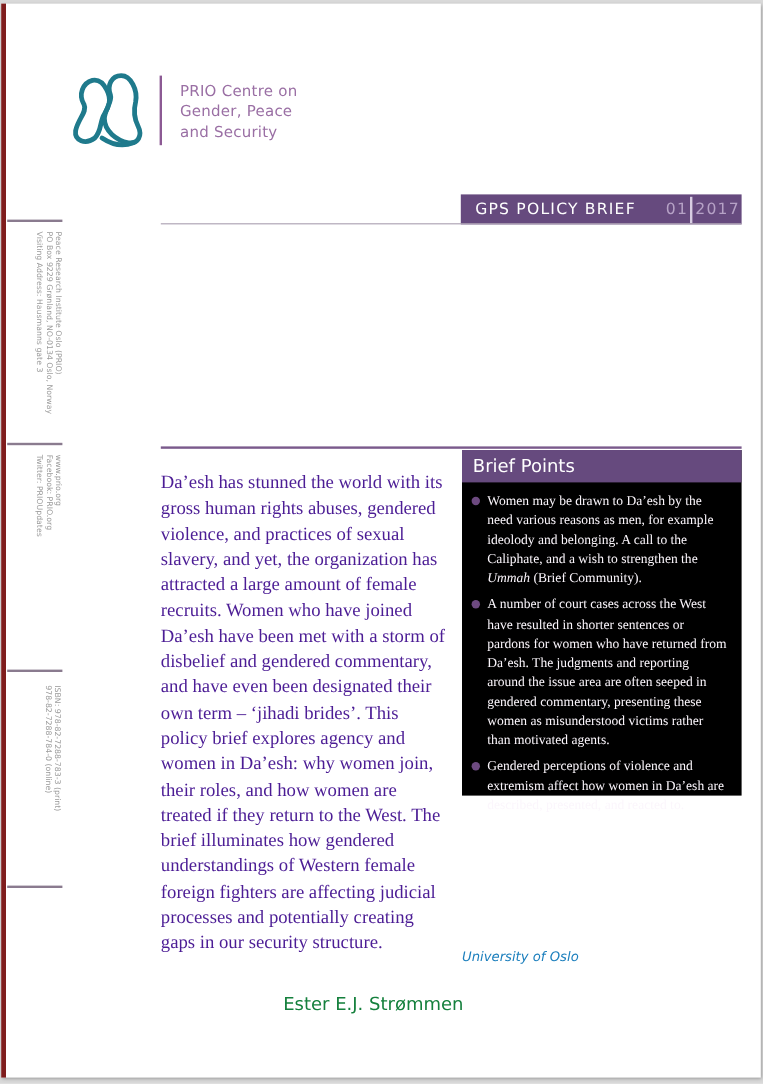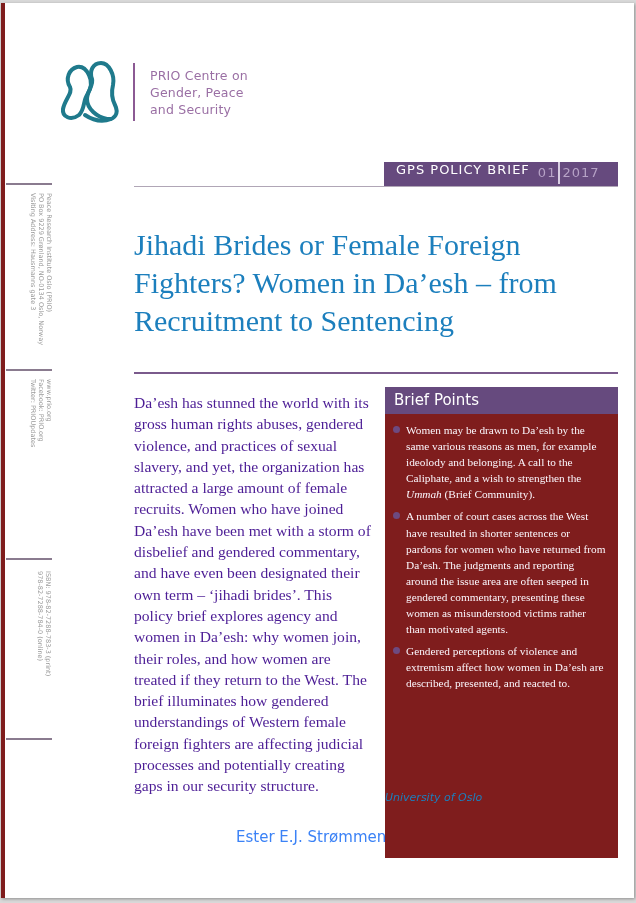--- a/index.html
+++ b/index.html
@@ -24,57 +24,57 @@
   .rule-left { position: absolute; left: 1px; width: 46px; height: 2px; background: #8a7b8f; }
 
   .vert-text {
     position: absolute; writing-mode: vertical-rl; color: #9a9a9a;
     font-size: 6.5px; line-height: 8px; white-space: nowrap;
   }
 
   
   .banner {
     position: absolute; left: 379px; top: 159px; width: 234px; height: 25px;
-    background: #664a7e; color: #fff; display: flex; align-items: flex-start;
+    background: #664a7e; color: #fff; display: flex; align-items: center;
   }
   .banner-title { margin-left: 12px; font-size: 13px; letter-spacing: 1px; }
-  .banner-num { margin-left: 8px; font-size: 13px; color: #b6a2c6; letter-spacing: 1px; }
+  .banner-num { margin-left: 25px; font-size: 13px; color: #b6a2c6; letter-spacing: 1px; }
   .banner-sep { display: inline-block; width: 2px; height: 22px; background: #d8cde2; margin: 0 2px; vertical-align: middle; }
   .banner-underline { position: absolute; left: 129px; top: 183px; width: 484px; height: 1px; background: #b0a6b6; }
 
   .title {
     position: absolute; left: 129px; top: 203px; width: 480px;
     color: #1c7fbd; font-size: 30px; line-height: 38px; font-weight: normal;
   }
   .title-rule { position: absolute; left: 129px; top: 369px; width: 484px; height: 2px; background: #7a5a8c; }
 
   .abstract {
     position: absolute; left: 129px; top: 389px; width: 237px;
     color: #4c1d95; font-size: 15.6px; line-height: 21.3px;
   }
 
   .brief {
-    position: absolute; left: 380px; top: 384px; width: 233px; height: 471px;
-    background: #7f1d1d;
+    position: absolute; left: 380px; top: 372px; width: 233px; height: 288px;
+    background: #000000;
   }
   .brief-head {
     background: #664a7e; color: #fff; font-size: 15px; height: 27px;
     line-height: 27px; padding-left: 9px;
   }
   .brief-list { list-style: none; margin: 0; padding: 8px 10px 0 8px; }
   .brief-item {
     position: relative; padding-left: 13px; color: #fbf6fc;
     font-size: 11.3px; line-height: 16.1px; margin-bottom: 6px;
   }
   .brief-item .bullet {
     position: absolute; left: 0; top: 4px; width: 7px; height: 7px; border-radius: 50%; background: #6d4a80;
   }
   .brief-item em { font-style: italic; }
 
-  .author { position: absolute; left: 231px; top: 825px; color: #3b82f6; font-size: 15px; }
+  .author { position: absolute; left: 231px; top: 825px; color: #15803d; font-size: 15px; }
   .affil { position: absolute; left: 380px; top: 788px; color: #1c7fbd; font-size: 11px; font-style: italic; }
 </style>
 </head>
 <body>
 
 <div class="page">
 
   <svg class="logo-mark" viewBox="0 0 66 70">
     <g fill="none" stroke="#1f7a8c" stroke-width="4" stroke-linecap="round" stroke-linejoin="round">
       <path d="M20 10 C12 12 8 22 13 30 C16 36 8 42 6 52 C5 60 14 64 22 58 C28 52 26 44 30 38 C34 32 36 26 32 18 C29 12 25 9 20 10 Z"></path>
@@ -107,31 +107,30 @@
     <div>978-82-7288-784-0 (online)</div>
   </div>
   <div class="rule-left" style="top:735px;"></div>
 
   <div class="banner sans">
     <span class="banner-title">GPS POLICY BRIEF</span>
     <span class="banner-num"><span>01</span><span class="banner-sep"></span><span>2017</span></span>
   </div>
   <div class="banner-underline"></div>
 
-  <h1 class="title serif">Jihadi Brides or Female Foreign Fighters? Women in Da’esh – from Recruitment to Sentencing</h1>
   <div class="title-rule"></div>
 
   <p class="abstract serif" style="margin:0;">Da’esh has stunned the world with its gross human rights abuses, gendered violence, and practices of sexual slavery, and yet, the organization has attracted a large amount of female recruits. Women who have joined Da’esh have been met with a storm of disbelief and gendered commentary, and have even been designated their own term – ‘jihadi brides’. This policy brief explores agency and women in Da’esh: why women join, their roles, and how women are treated if they return to the West. The brief illuminates how gendered understandings of Western female foreign fighters are affecting judicial processes and potentially creating gaps in our security structure.</p>
 
   <div class="brief">
     <div class="brief-head sans">Brief Points</div>
     <ul class="brief-list serif">
       <li class="brief-item">
         <span class="bullet"></span>
-        <span>Women may be drawn to Da’esh by the same various reasons as men, for example ideolody and belonging. A call to the Caliphate, and a wish to strengthen the </span><em>Ummah</em><span> (Brief Community).</span>
+        <span>Women may be drawn to Da’esh by the need various reasons as men, for example ideolody and belonging. A call to the Caliphate, and a wish to strengthen the </span><em>Ummah</em><span> (Brief Community).</span>
       </li>
       <li class="brief-item">
         <span class="bullet"></span>
         <span>A number of court cases across the West have resulted in shorter sentences or pardons for women who have returned from Da’esh. The judgments and reporting around the issue area are often seeped in gendered commentary, presenting these women as misunderstood victims rather than motivated agents.</span>
       </li>
       <li class="brief-item">
         <span class="bullet"></span>
         <span>Gendered perceptions of violence and extremism affect how women in Da’esh are described, presented, and reacted to.</span>
       </li>
     </ul>

